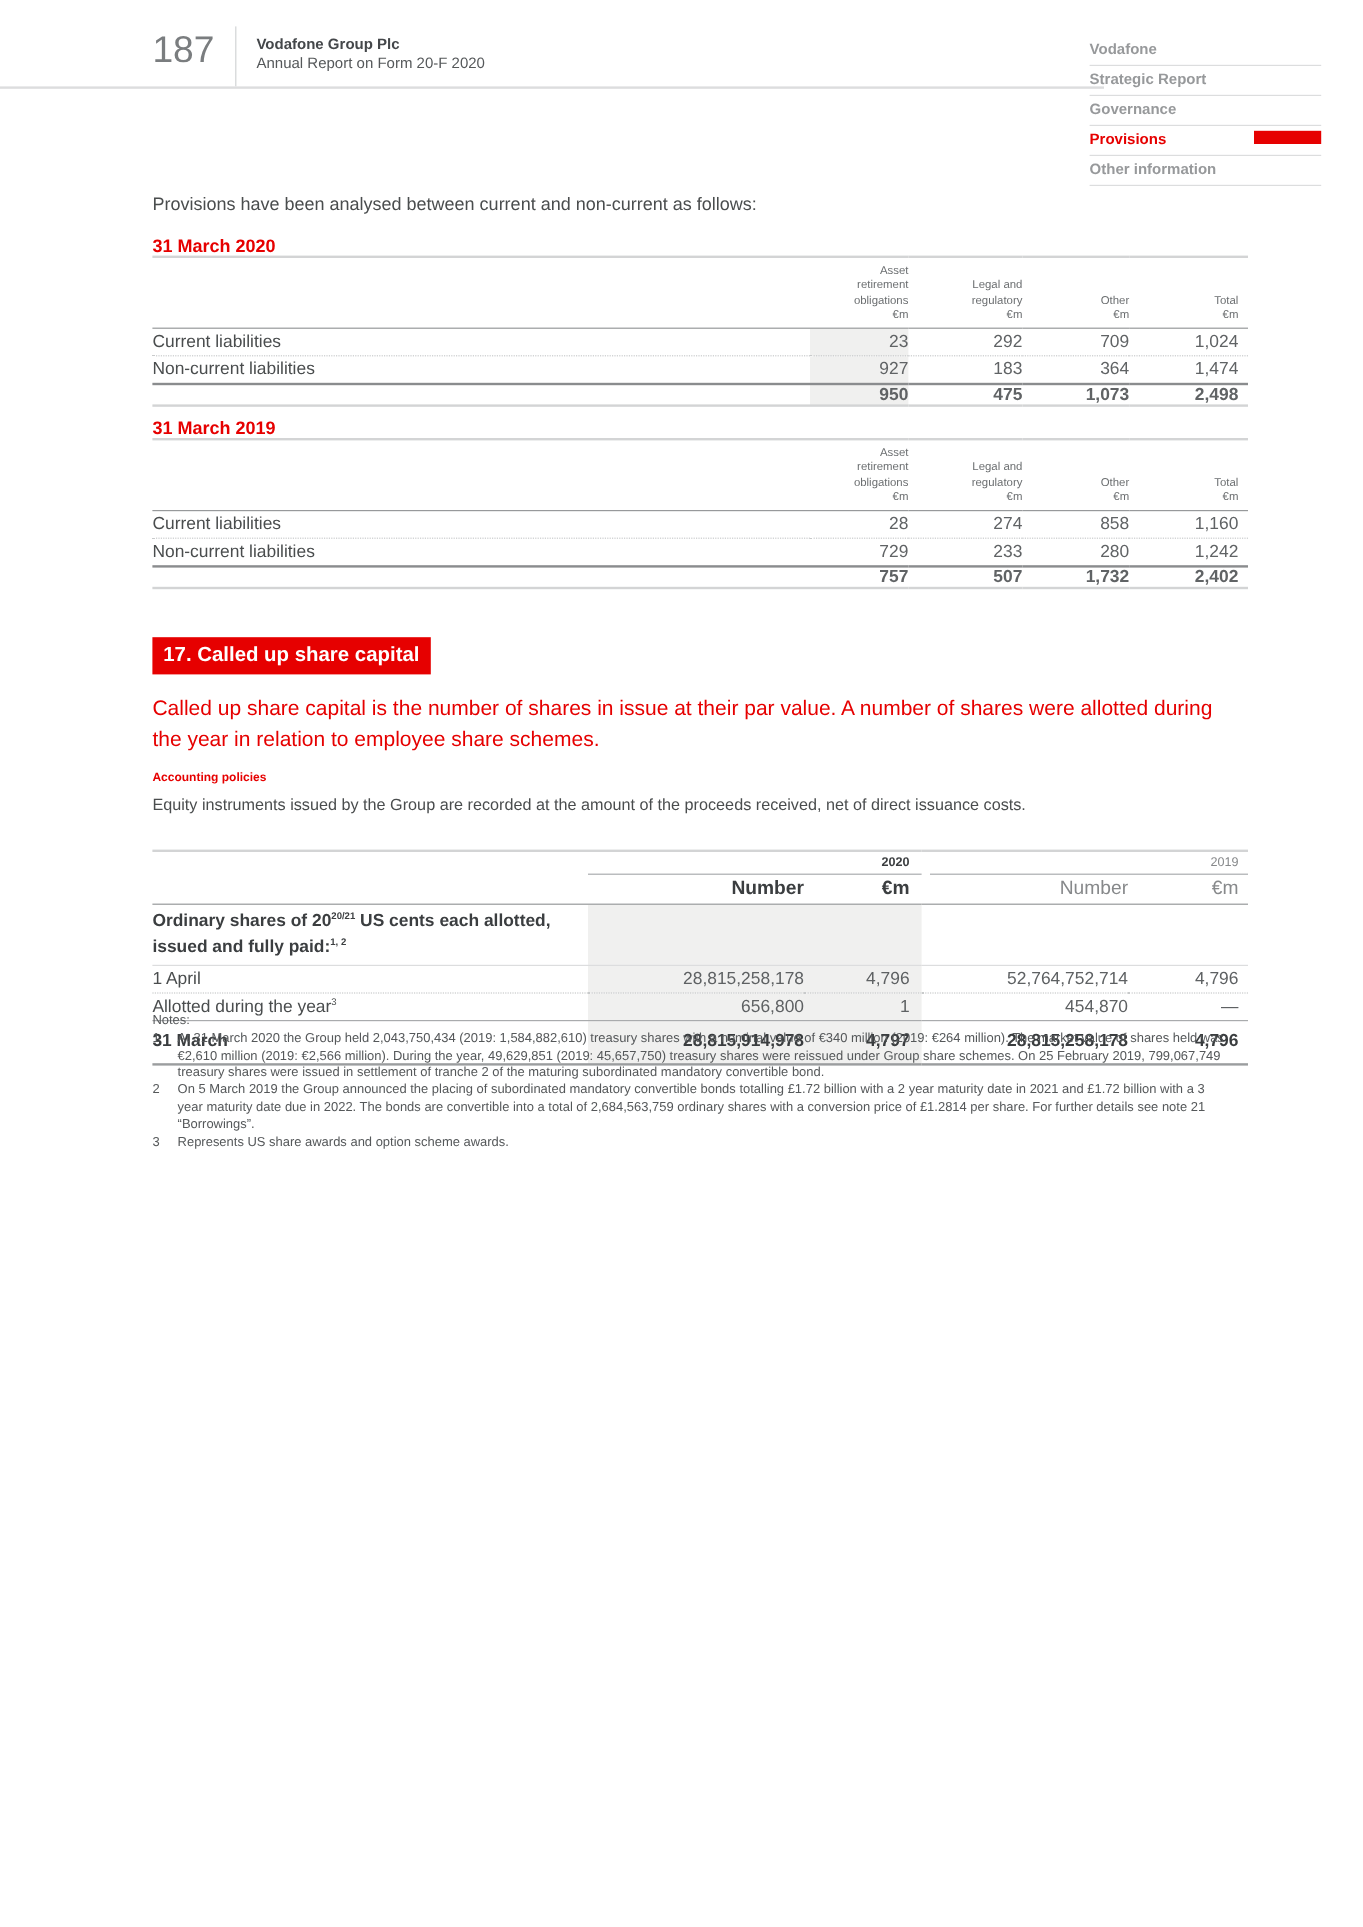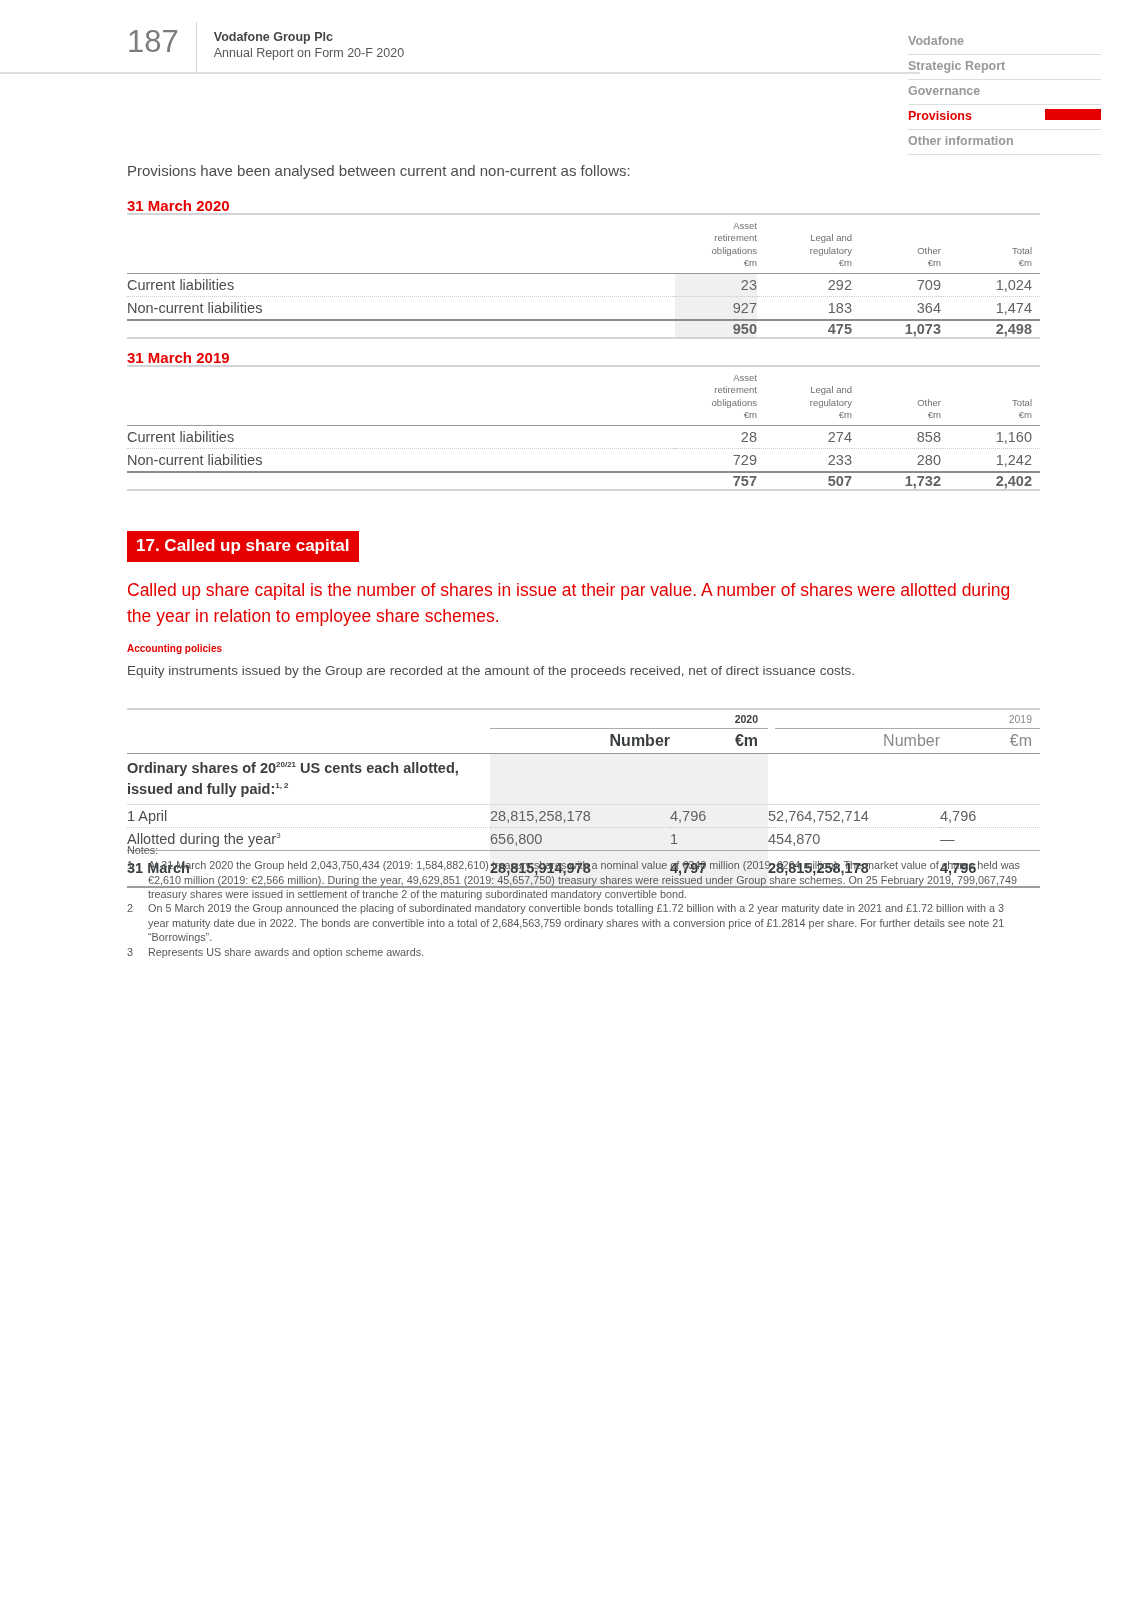--- a/index.html
+++ b/index.html
@@ -71,21 +71,21 @@
   .sctable col.c-s3 { width:172px; } .sctable col.c-s4 { width:100px; }
   .sctable th { font-weight:normal; padding:0; vertical-align:bottom; }
   .yr div { font-size:10.5px; text-align:right; padding:3px 10px 3px 0;
             border-bottom:1px solid #aaacae; }
   .yr div.y2020 { font-weight:bold; color:#3b3e40; }
   .yr div.y2019 { color:#87898b; margin-left:7px; padding-right:8px; }
   .colhdr th { font-size:16px; text-align:right; padding:3px 0 3px 0;
                border-bottom:1px solid #97999b; }
   .colhdr th.b20 { font-weight:bold; color:#3b3e40; }
   .colhdr th.l19 { color:#87898b; }
-  .sctable td { font-size:14.5px; color:#5e6163; height:23px; vertical-align:middle; }
+  .sctable td { font-size:14.5px; text-align:right; color:#5e6163; height:23px; vertical-align:middle; }
   .sctable td.lbl { text-align:left; color:#4a4d4e; }
   .sctable tr.grouphdr td { border-bottom:1px solid #dcddde; }
   .sctable tr.grouphdr td.lbl { font-weight:bold; color:#3b3e40; line-height:1.45; padding:4px 0; }
   .sctable tr.r1 { border-bottom:1px dotted #c8cacb; }
   .sctable tr.r2 { border-bottom:1px solid #a9abad; }
   .sctable tr.final td { font-weight:bold; color:#3a3d3f; height:36px; }
   .sctable tr.final { border-bottom:2px solid #9b9d9f; }
   sup { font-size:0.55em; vertical-align:super; line-height:0; }
 
   

